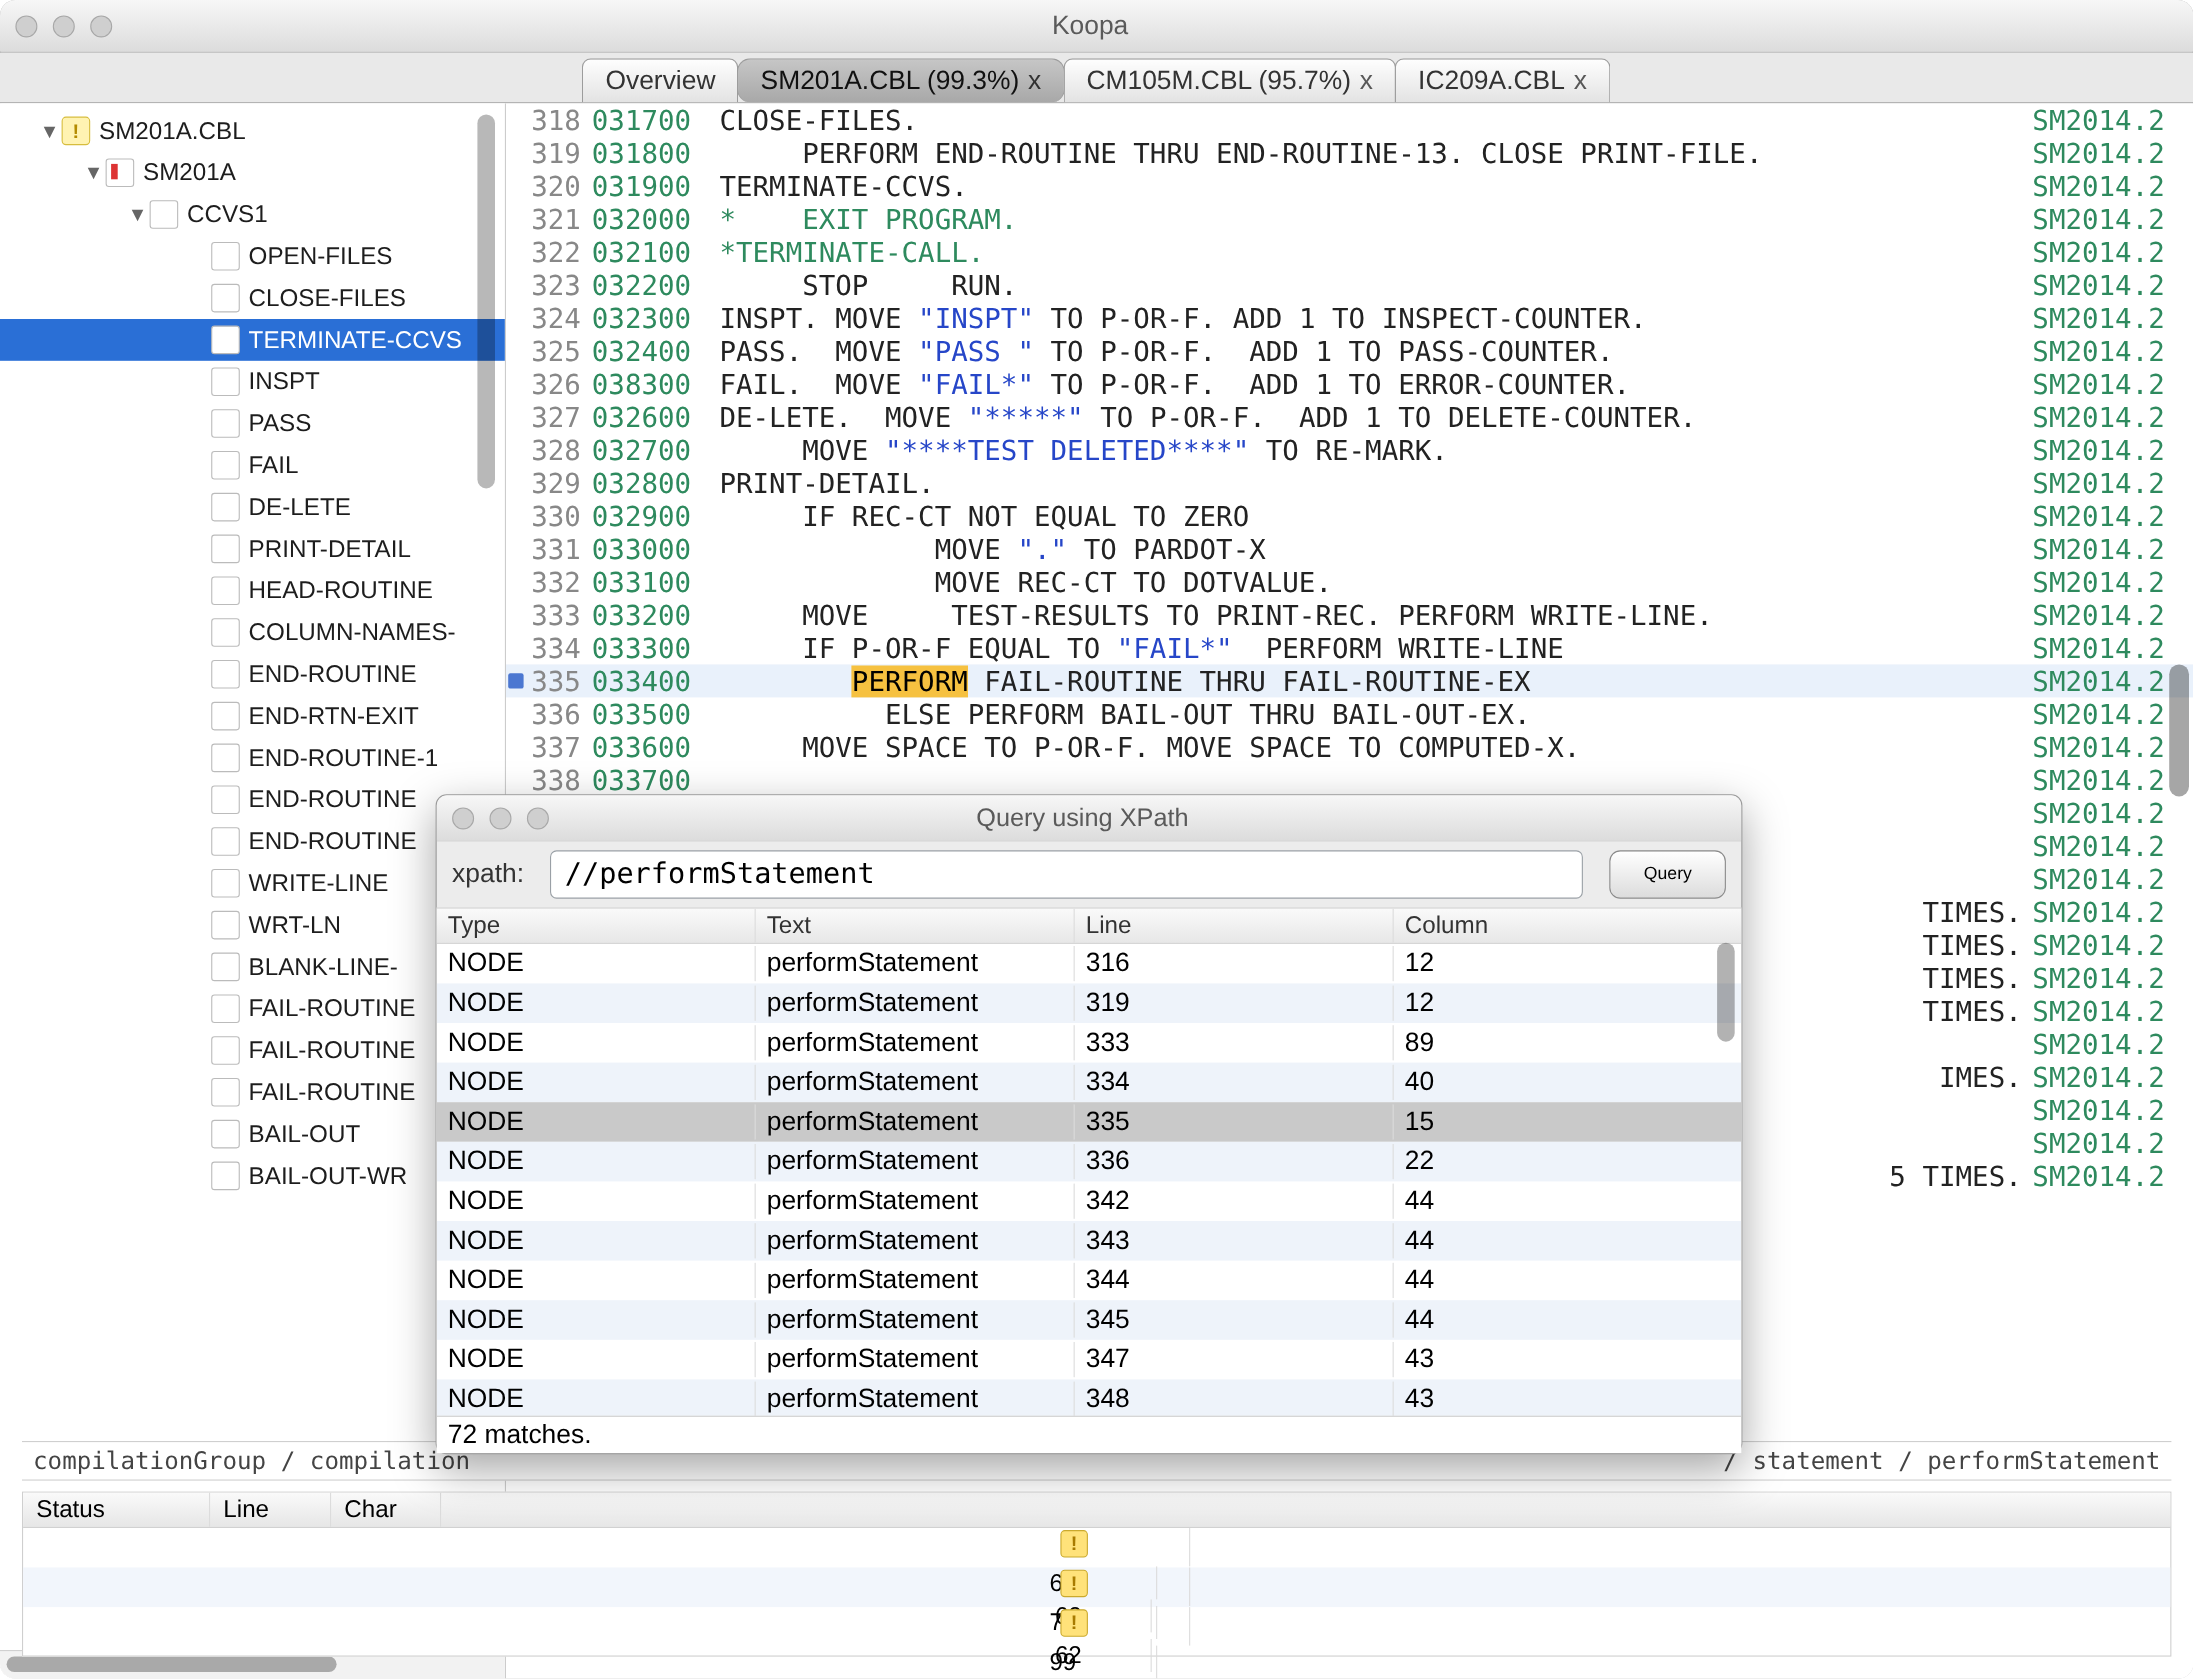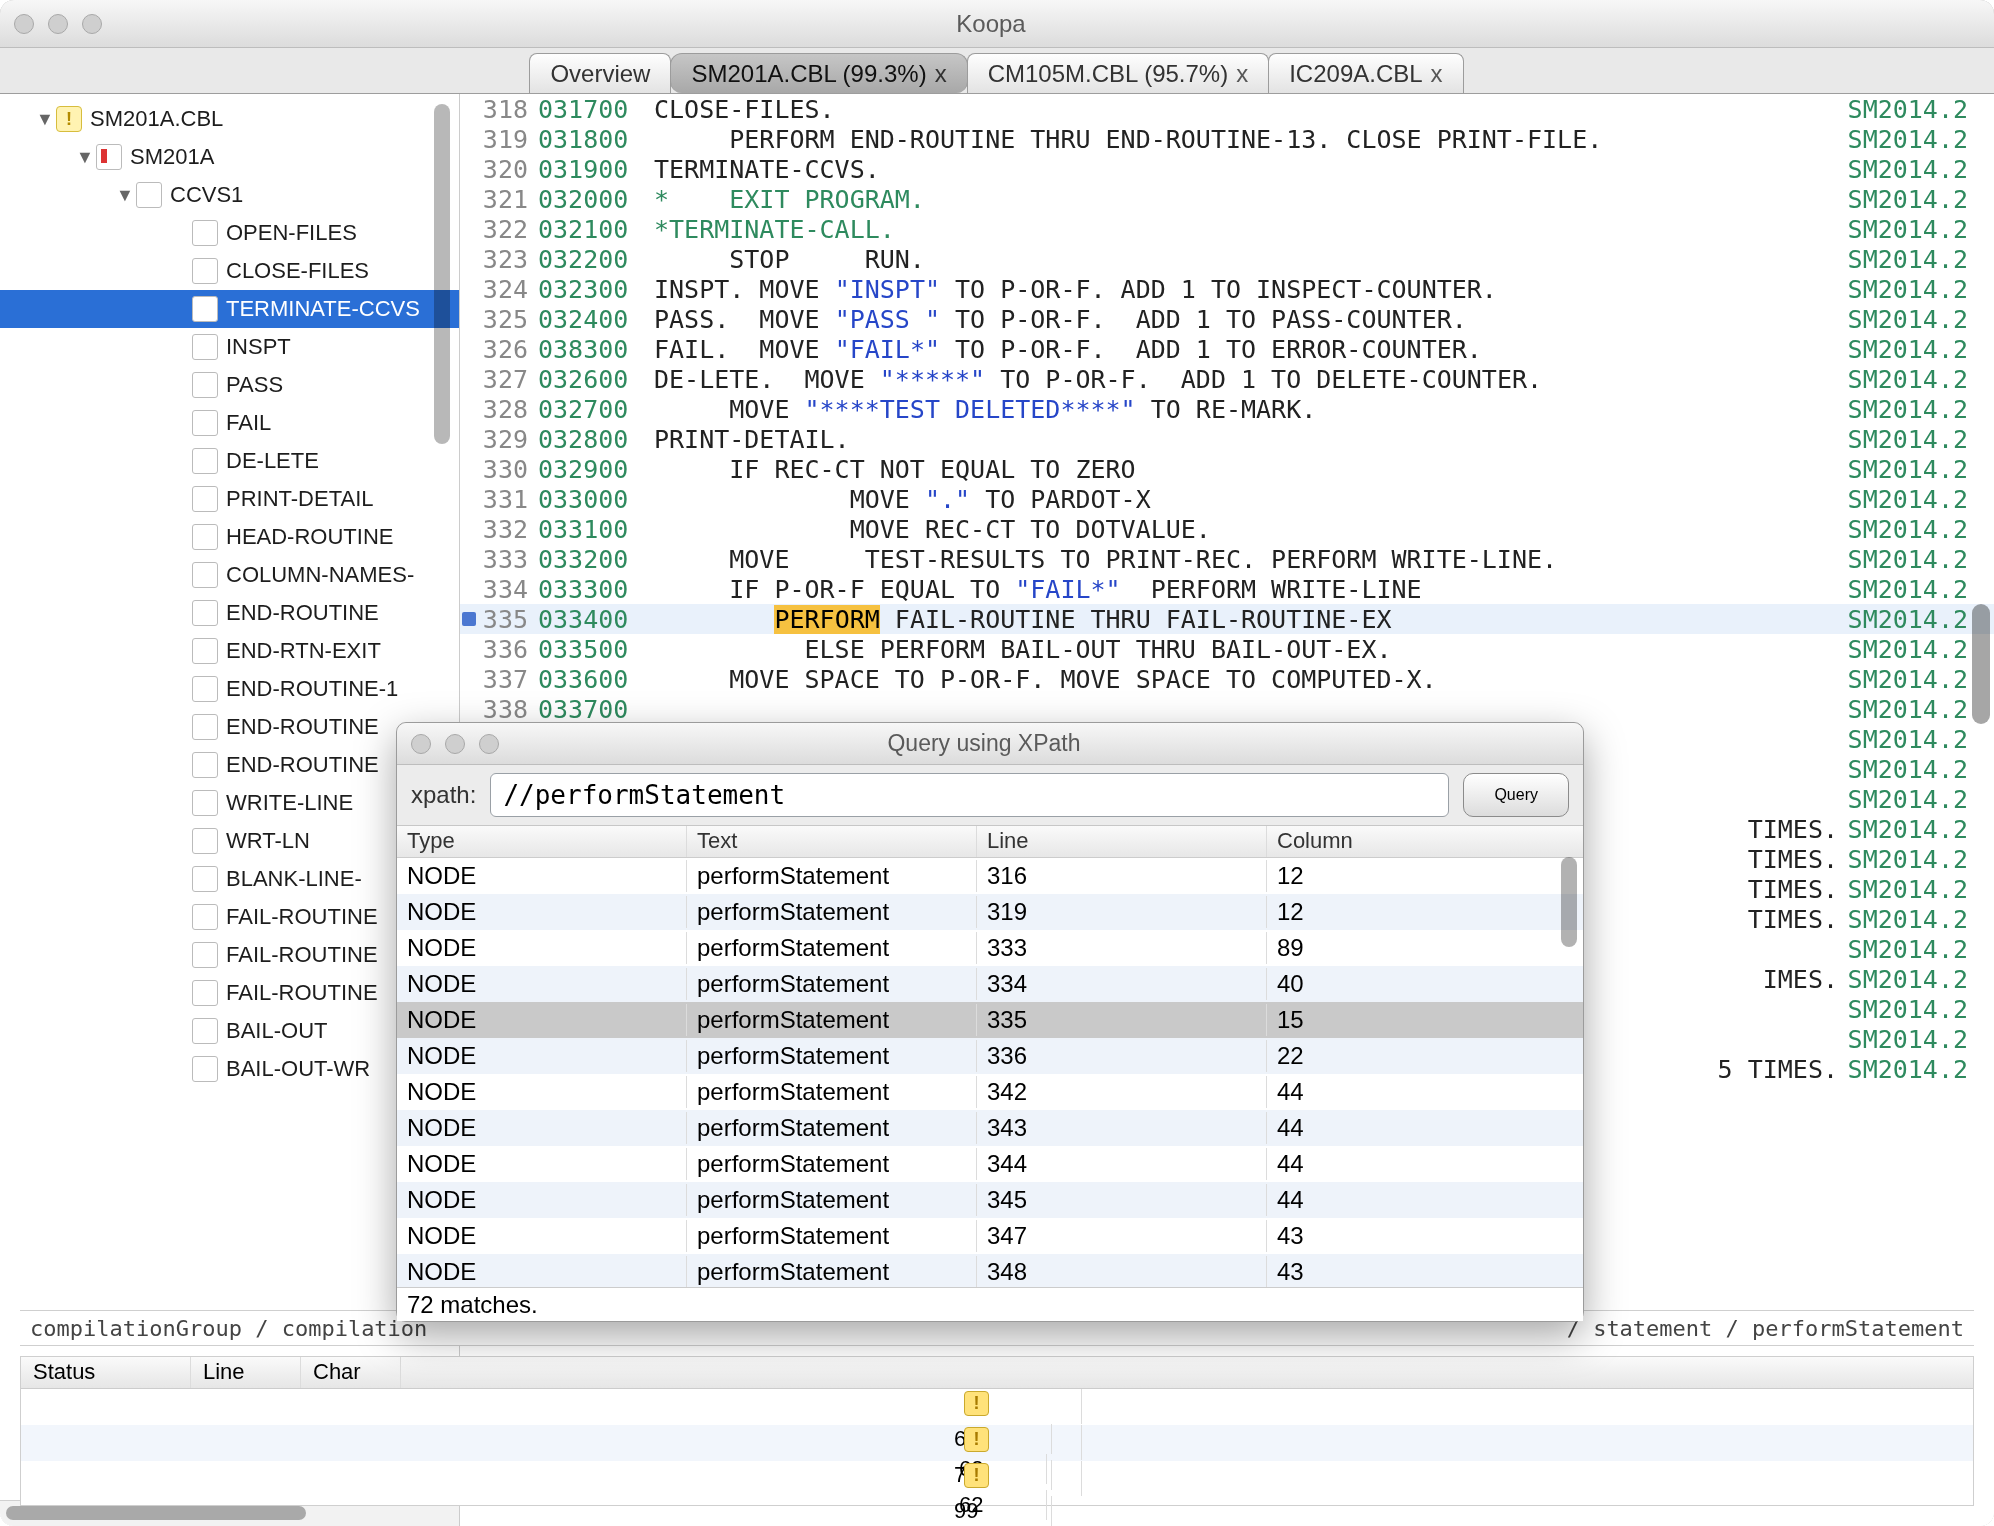--- a/index.html
+++ b/index.html
@@ -88,21 +88,21 @@
 
   
   .dialog {
     position:absolute; left:396px; top:722px; width:1188px; height:600px;
     background:#ececec; border:1px solid #9b9b9b; border-radius:10px;
     box-shadow: 0 14px 40px rgba(0,0,0,.35);
     display:flex; flex-direction:column;
   }
   .dialog .titlebar { height:42px; border-top-left-radius:10px; border-top-right-radius:10px;}
   .dialog .title { font-size:23px;}
-  .searchrow { display:flex; align-items:center; padding:8px 14px; gap:14px;}
+  .searchrow { display:flex; align-items:center; padding:8px 14px; gap:24px;}
   .searchrow .lbl { font-size:24px; color:#333;}
   .searchrow input { flex:1; height:44px; border:1px solid #9aa0a6; border-radius:6px; font-size:26px; padding:0 12px; font-family:Menlo,monospace;}
   .searchrow button { height:44px; padding:0 30px; border-radius:10px; border:1px solid #8b8b8b; background:linear-gradient(#fff,#dcdcdc); font-size:16px; }
   .dgrid { flex:1; background:#fff; border-top:1px solid #c7c7c7; display:flex; flex-direction:column; overflow:hidden;}
   .dhead { display:flex; background:linear-gradient(#fafafa,#e7e7e7); height:32px; font-size:22px; color:#333; border-bottom:1px solid #ccc;}
   .dhead div, .drow div { padding:2px 10px; border-right:1px solid #dcdcdc;}
   .dc1{width:290px;} .dc2{width:290px;} .dc3{width:290px;} .dc4{flex:1; border-right:none !important;}
   .dbody{ flex:1; overflow:hidden;}
   .drow{ display:flex; height:36px; align-items:center; font-size:24px;}
   .drow.alt{ background:#eef3fa;}

